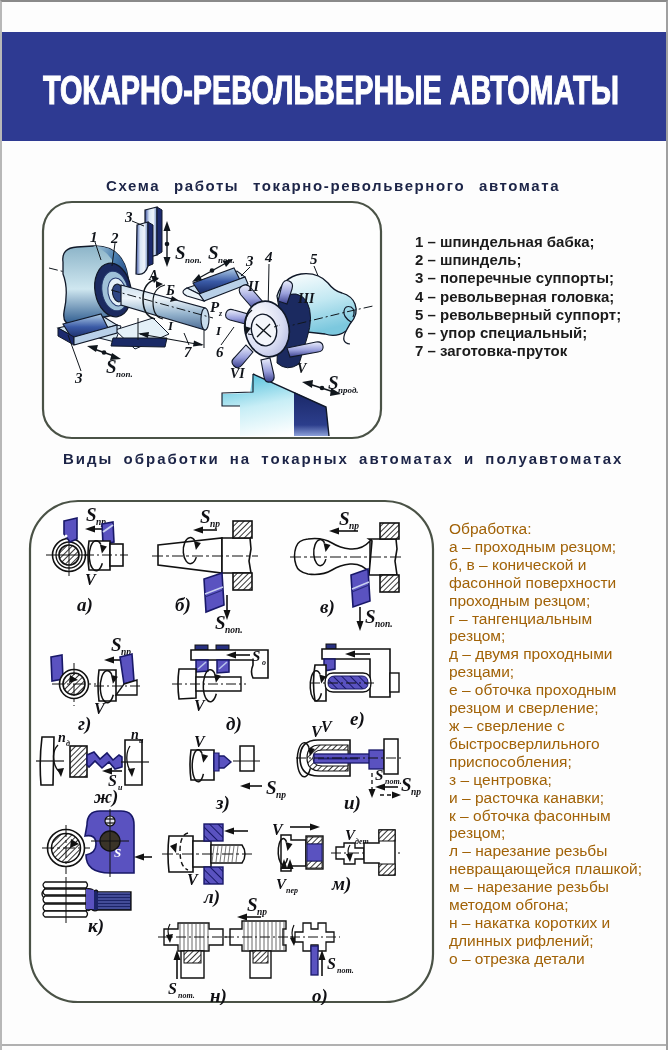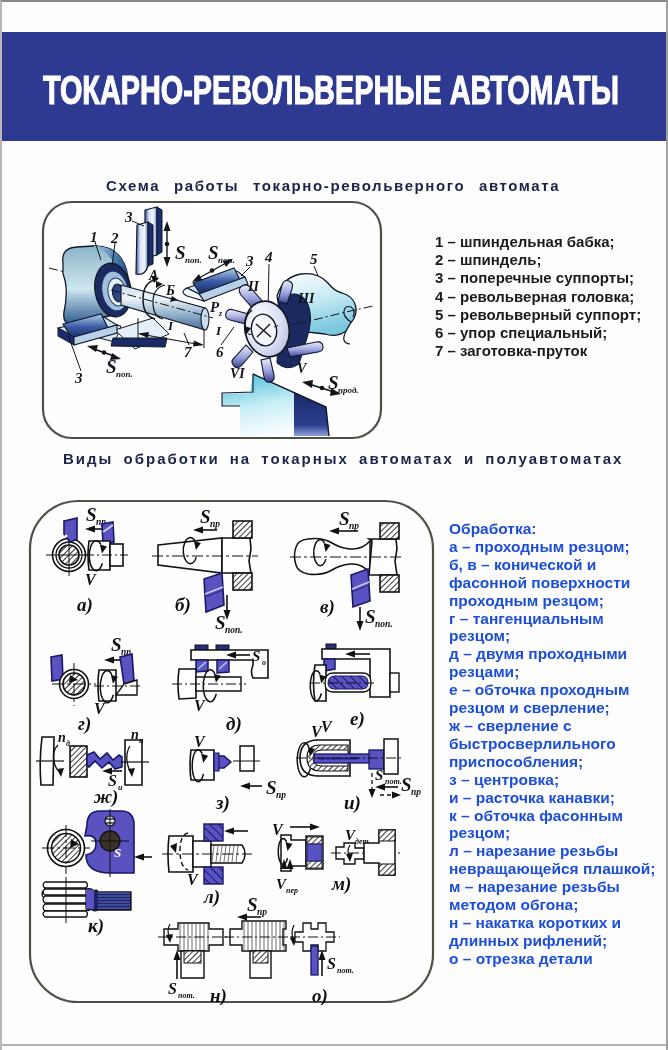--- a/index.html
+++ b/index.html
@@ -1,22 +1,22 @@
 <!DOCTYPE html>
 <html><head>
 <meta charset="utf-8">
 <style>
 html,body{margin:0;padding:0;}
 body{width:668px;height:1050px;position:relative;font-family:"Liberation Sans",sans-serif;background:#fdfdfd;overflow:hidden;}
 #frame{position:absolute;left:0;top:0;width:668px;height:1050px;border-top:2px solid #8a8a8a;border-left:2px solid #b8b8b8;border-right:2px solid #a0a0a0;box-sizing:border-box;pointer-events:none;}
 #band{position:absolute;left:0;top:32px;width:668px;height:109px;background:#2e3a92;}
 #title{position:absolute;left:43px;top:70px;color:#ffffff;font-weight:bold;font-size:40px;line-height:40px;white-space:nowrap;transform-origin:0 0;transform:scaleX(0.721);-webkit-text-stroke:1.1px #ffffff;}
 .h1{position:absolute;color:#1c2447;font-weight:bold;font-size:15px;white-space:nowrap;transform-origin:0 0;}
-#leg1{position:absolute;left:415px;top:233px;color:#1b1b1b;font-weight:bold;font-size:15px;line-height:18.2px;white-space:nowrap;margin-left:20px;}
-#leg2{position:absolute;left:449px;top:520px;color:#1d4ed8;font-weight:bold;font-size:15.5px;line-height:17.9px;white-space:nowrap;}
+#leg1{position:absolute;left:415px;top:233px;color:#1b1b1b;font-weight:bold;font-size:15px;line-height:18.2px;white-space:nowrap;}
+#leg2{position:absolute;left:449px;top:520px;color:#a16207;font-weight:normal;font-size:15.5px;line-height:17.9px;white-space:nowrap;}
 #botline{position:absolute;left:0;top:1044px;width:668px;height:2px;background:#b0b0b0;}
 .svgbox{position:absolute;}
 </style>
 </head>
 <body>
 <div id="band"></div>
 <div id="title">ТОКАРНО-РЕВОЛЬВЕРНЫЕ АВТОМАТЫ</div>
 <div class="h1" id="h1a" style="left:106px;top:177px;letter-spacing:1.6px;word-spacing:8px;">Схема работы токарно-револьверного автомата</div>
 <div class="h1" id="h1b" style="left:63px;top:450px;letter-spacing:2px;word-spacing:4px;">Виды обработки на токарных автоматах и полуавтоматах</div>
 <div id="leg1">1 – шпиндельная бабка;<br>2 – шпиндель;<br>3 – поперечные суппорты;<br>4 – револьверная головка;<br>5 – револьверный суппорт;<br>6 – упор специальный;<br>7 – заготовка-пруток</div>

